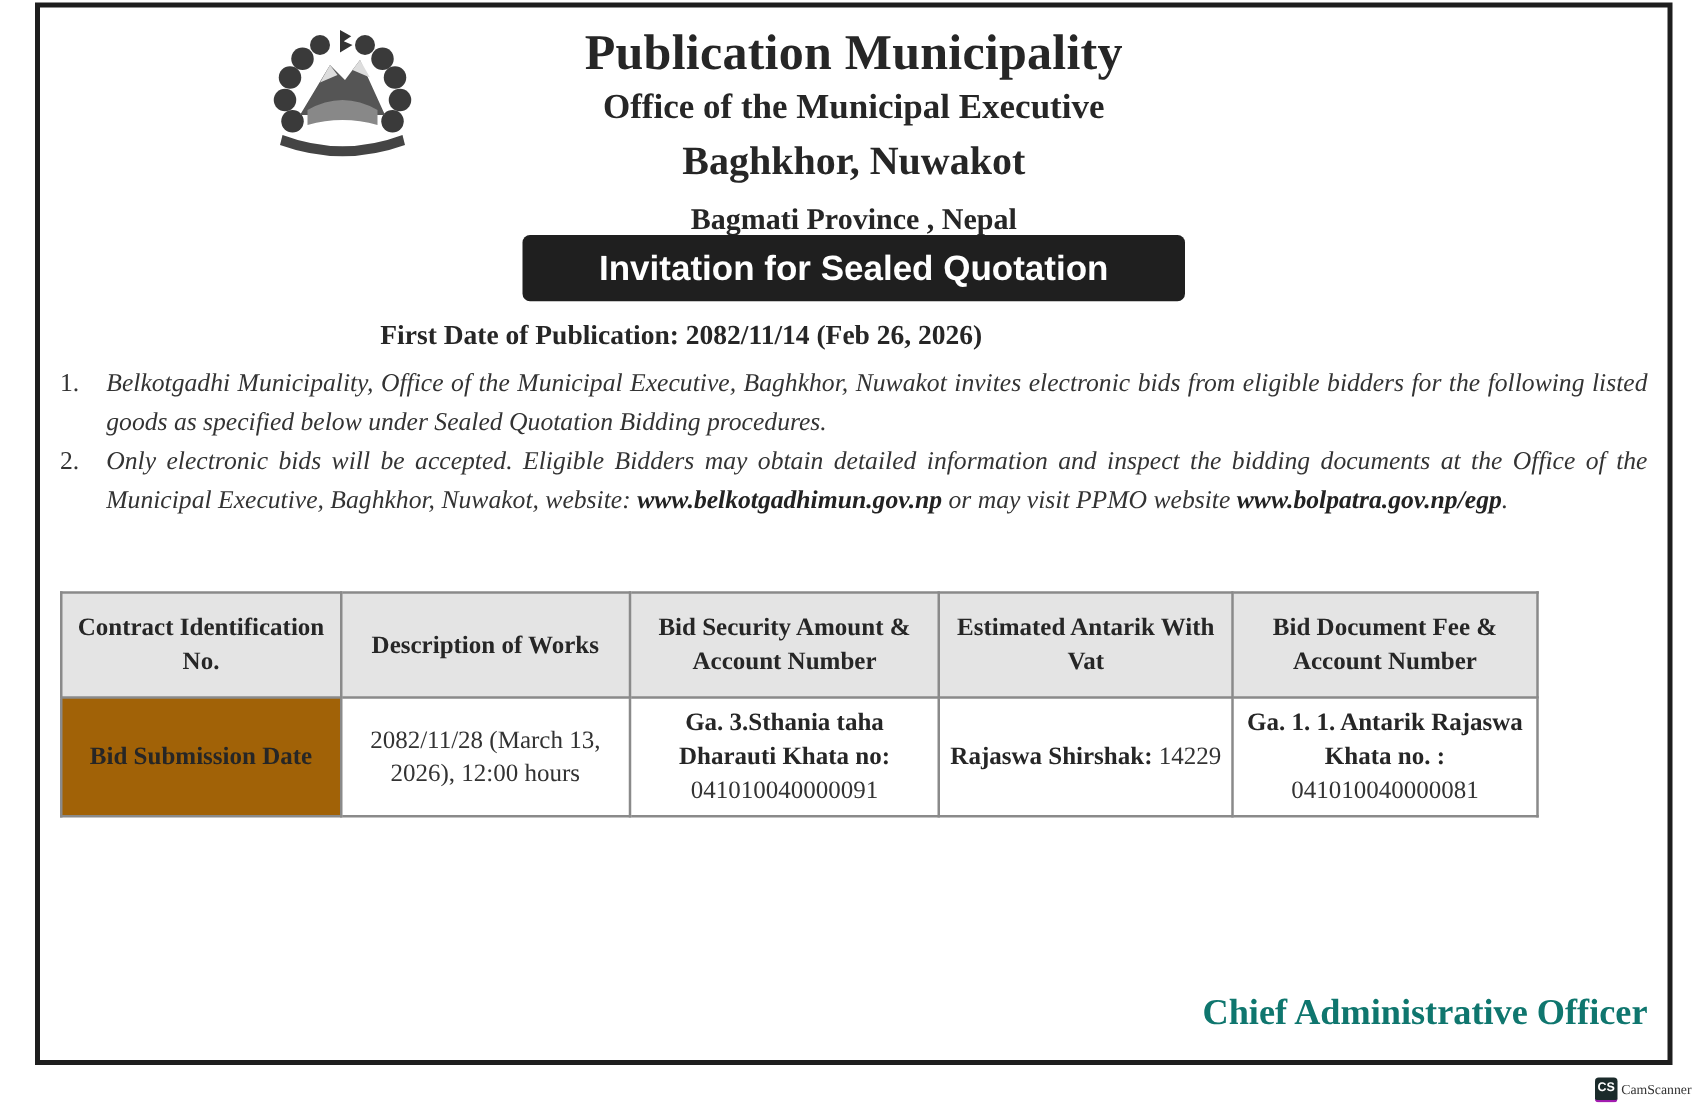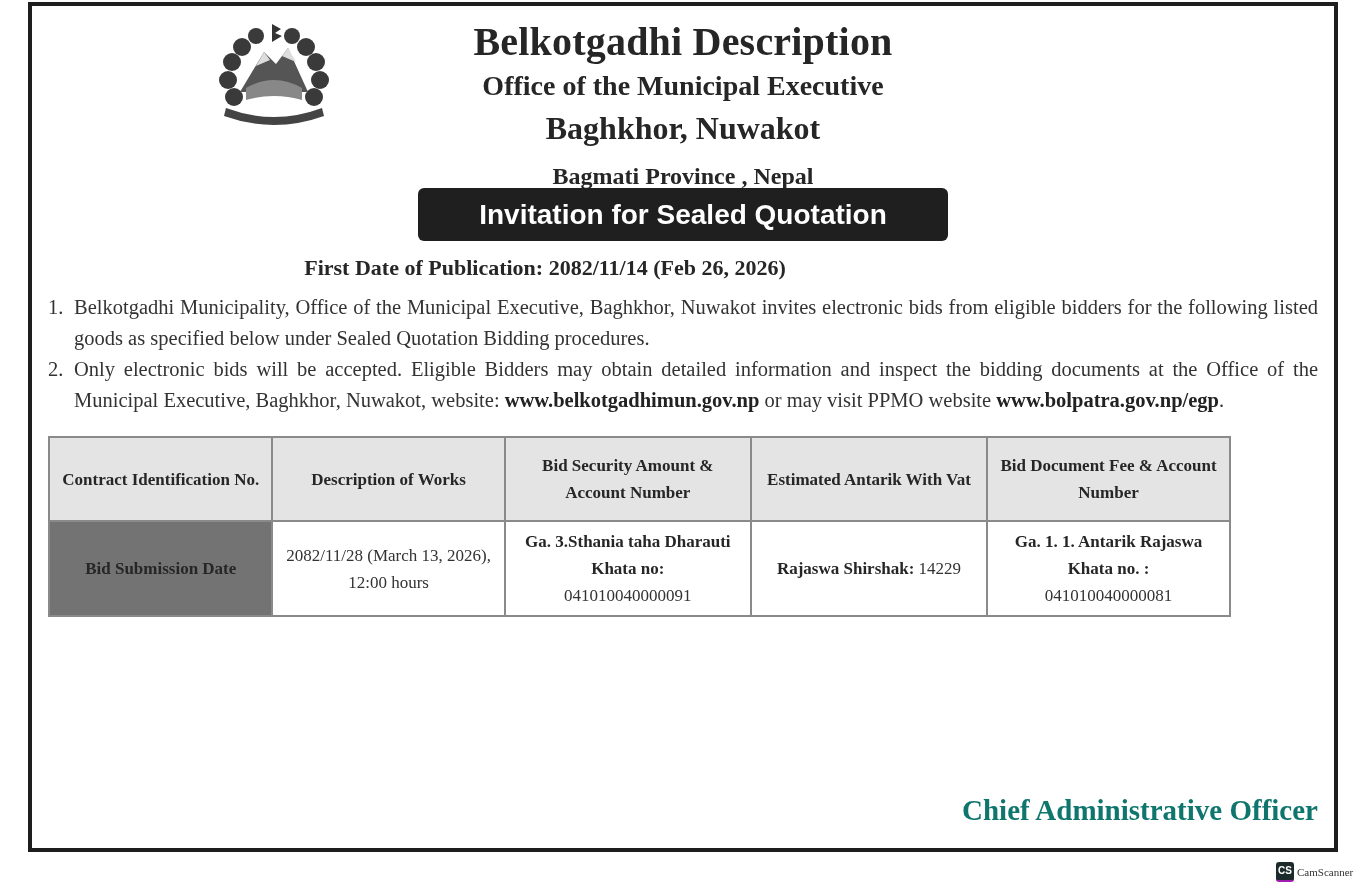--- a/index.html
+++ b/index.html
@@ -8,28 +8,28 @@
   .emblem { position:absolute; left:212px; top:22px; width:124px; height:106px; }
   .header { position:absolute; left:0; width:1366px; text-align:center; font-weight:bold; color:#262626; }
   .h-title { top:18px; font-size:40px; letter-spacing:0.2px; }
   .h-office { top:70px; font-size:28px; }
   .h-loc { top:110px; font-size:32px; }
   .h-prov { top:163px; font-size:24px; }
   .banner { position:absolute; left:418px; top:188px; width:530px; height:53px; background:#1f1f1f; border-radius:6px; color:#fff; font-family:"Liberation Sans", "DejaVu Sans", sans-serif; font-weight:bold; font-size:28px; text-align:center; line-height:53px; }
   .pubdate { position:absolute; left:0; width:1090px; top:255px; text-align:center; font-weight:bold; font-size:22px; color:#262626; }
   .para { position:absolute; left:48px; width:1270px; font-size:20.5px; line-height:30.5px; text-align:justify; color:#333; }
   .para .num { position:absolute; left:0; top:0; }
-  .para .txt { margin-left:26px; display:block; text-align:justify; }
+  .para .txt { margin-left:37px; display:block; text-align:justify;font-style:italic; }
   .para b { color:#222; }
   .p1 { top:292px; }
   .p2 { top:354px; }
-  table.bid { position:absolute; left:48px; top:436px; width:1183px; border-collapse:collapse; font-size:17px; color:#333; }
+  table.bid { position:absolute; left:48px; top:473px; width:1183px; border-collapse:collapse; font-size:20px; color:#333; }
   table.bid td, table.bid th { border:2px solid #8a8a8a; text-align:center; vertical-align:middle; padding:2px 6px; line-height:27px; }
   table.bid th { background:#e4e4e4; font-weight:bold; color:#262626; height:78px; }
-  .gray { background:#737373; font-weight:bold; color:#262626; }
+  .gray { background:#a16207; font-weight:bold; color:#262626; }
   .r1 td { height:67px; }
   .r2 td { height:89px; }
   .r3 td { height:71px; }
   .lbl { font-weight:bold; color:#262626; }
   .signature { position:absolute; right:48px; top:794px; font-weight:bold; font-size:29px; color:#0f766e; }
   .cs { position:absolute; left:1276px; top:862px; display:flex; align-items:center; gap:3px; }
   .cs-logo { width:18px; height:18px; background:#1b2b2b; color:#fff; font-family:"Liberation Sans", sans-serif; font-weight:bold; font-size:10px; line-height:18px; text-align:center; border-radius:3px; border-bottom:2px solid #a21caf; }
   .cs-text { font-size:11px; color:#333; }
 </style>
 </head>
@@ -53,21 +53,21 @@
     </g>
     <polygon points="60,2 60,20 70,14 63,11 69,7" fill="#333"></polygon>
     <polygon points="28,70 52,30 64,42 76,26 96,70" fill="#555"></polygon>
     <polygon points="44,44 52,30 58,38" fill="#ddd"></polygon>
     <polygon points="70,34 76,26 84,40" fill="#ddd"></polygon>
     <path d="M34 66 Q62 50 90 66 L90 78 Q62 70 34 78 Z" fill="#888"></path>
     <path d="M14 86 Q62 104 110 86 L112 94 Q62 112 12 94 Z" fill="#444"></path>
   </svg>
 </div>
 
-<div class="header h-title">Belkotgadhi Description</div>
+<div class="header h-title">Publication Municipality</div>
 <div class="header h-office">Office of the Municipal Executive</div>
 <div class="header h-loc">Baghkhor, Nuwakot</div>
 <div class="header h-prov">Bagmati Province , Nepal</div>
 
 <div class="banner">Invitation for Sealed Quotation</div>
 
 <div class="pubdate">First Date of Publication: 2082/11/14 (Feb 26, 2026)</div>
 
 <div class="para p1">
   <span class="num">1.</span>

